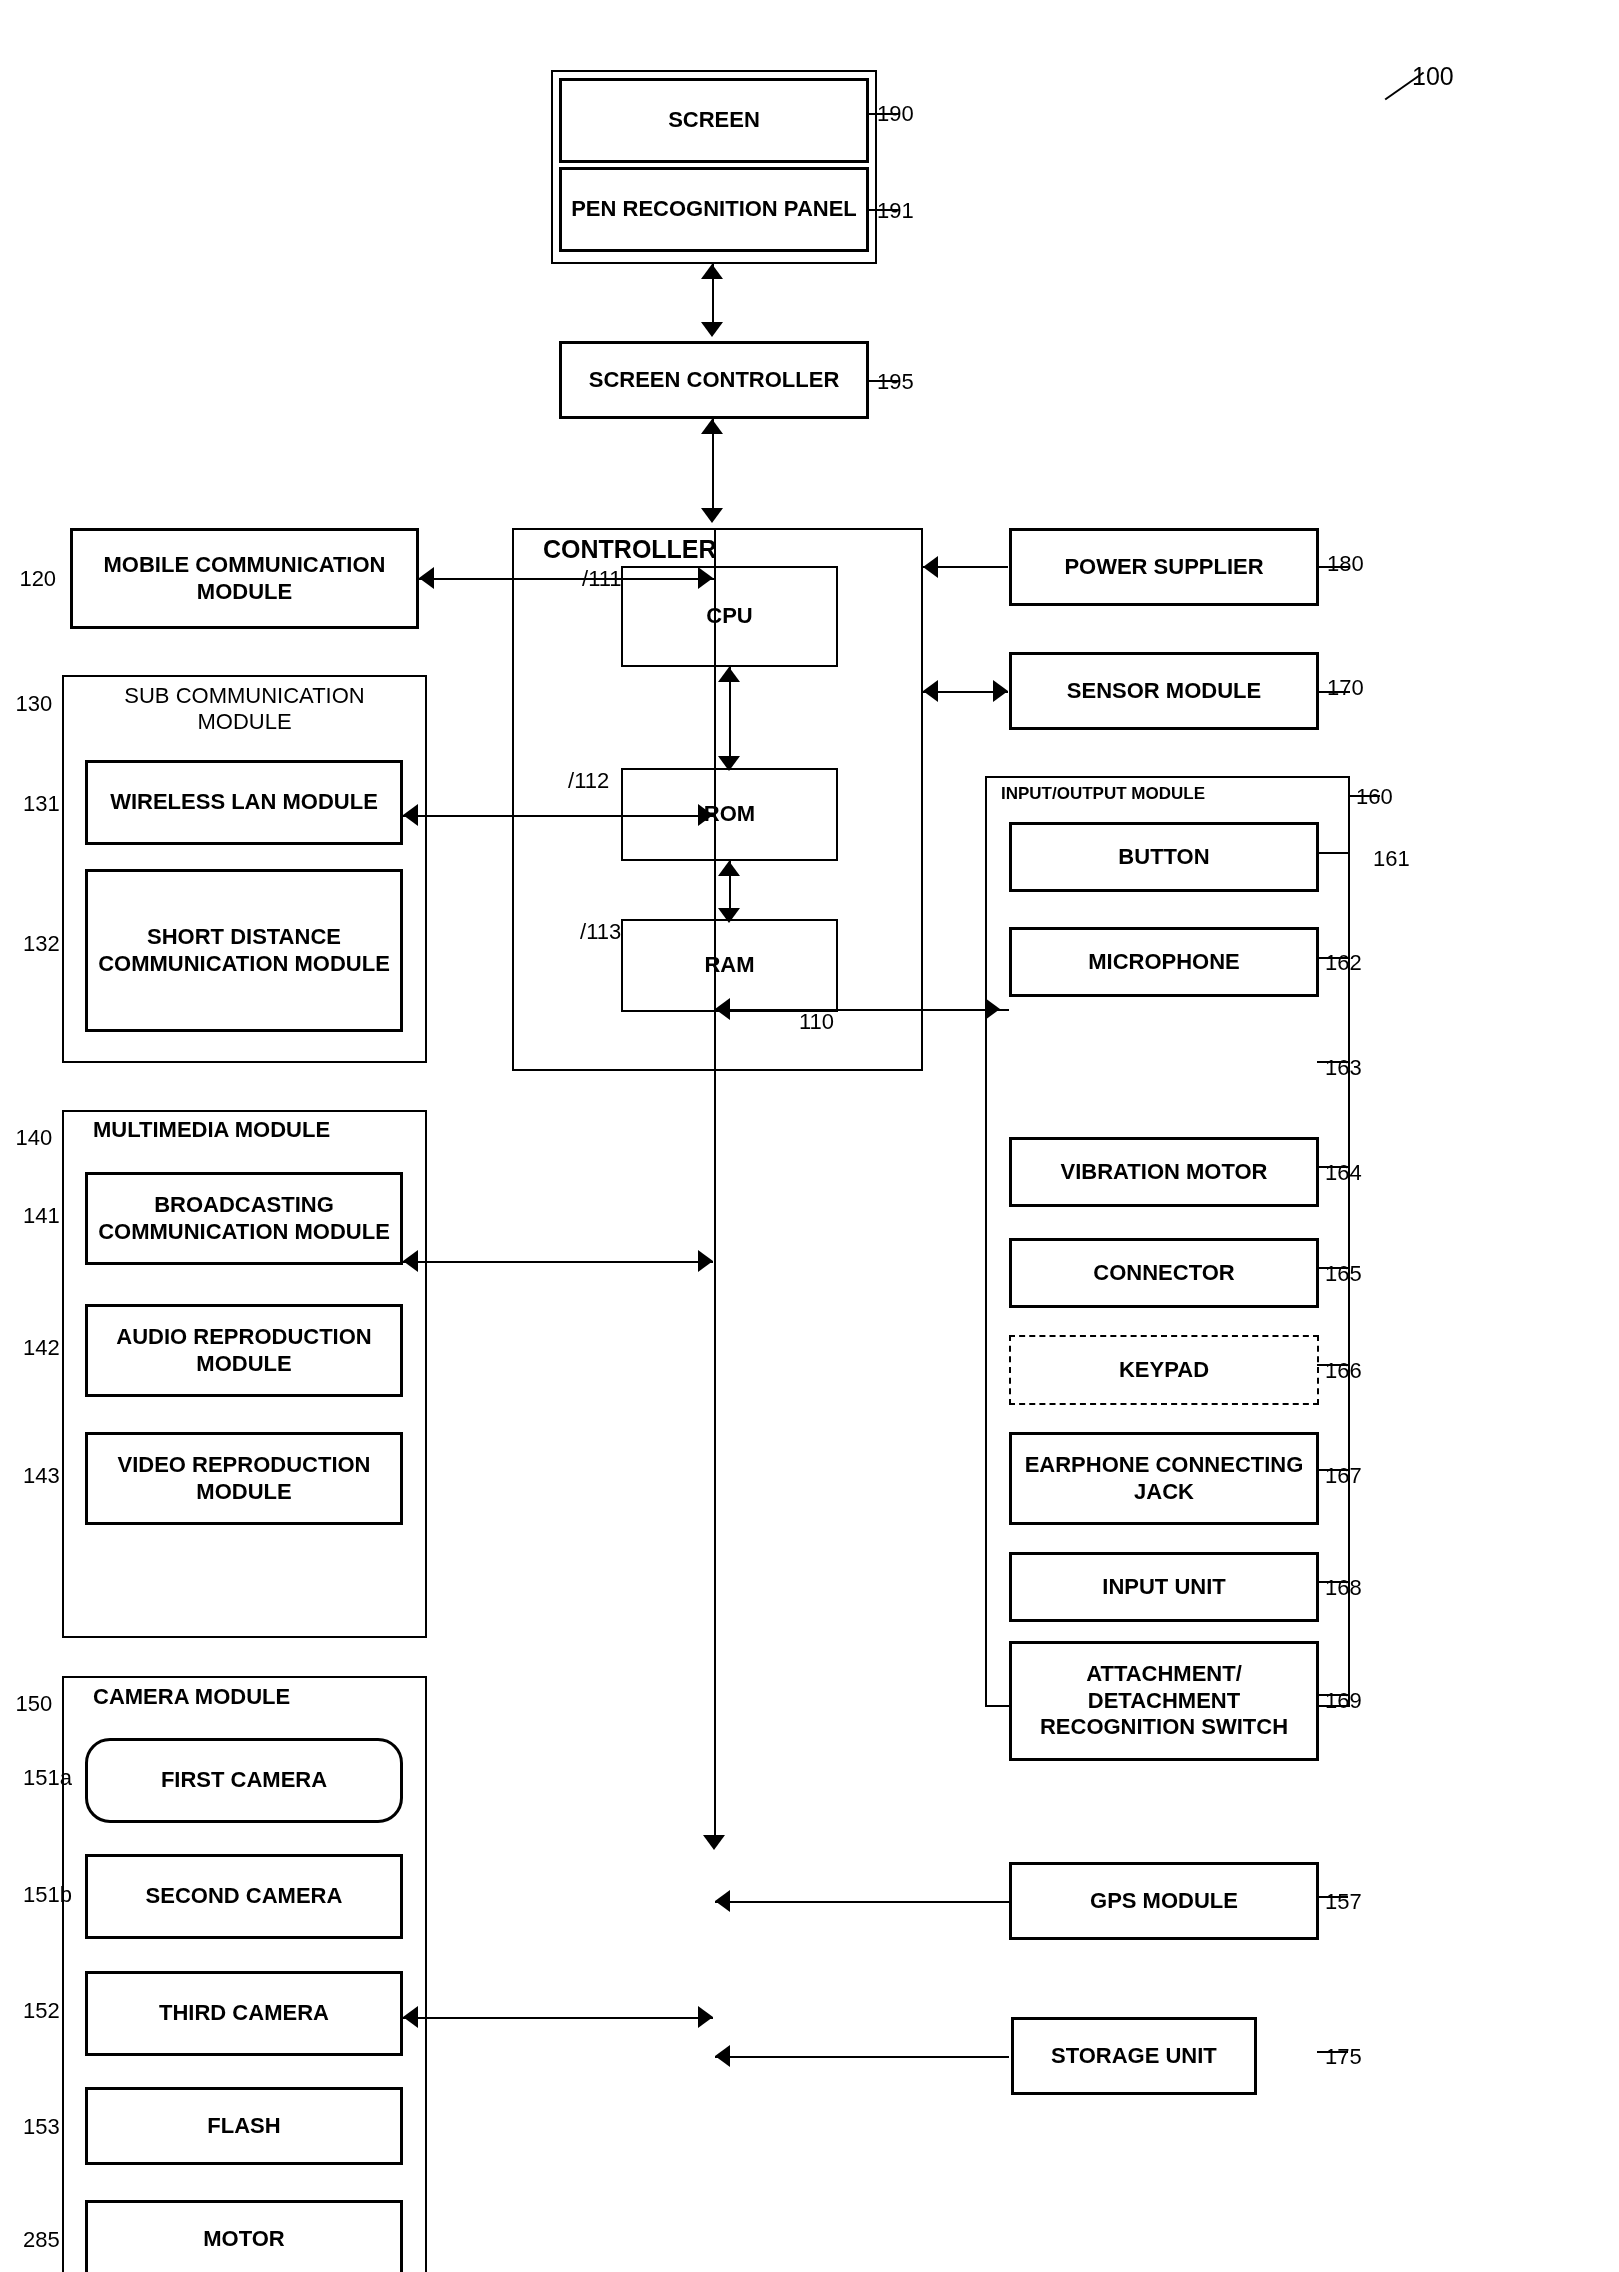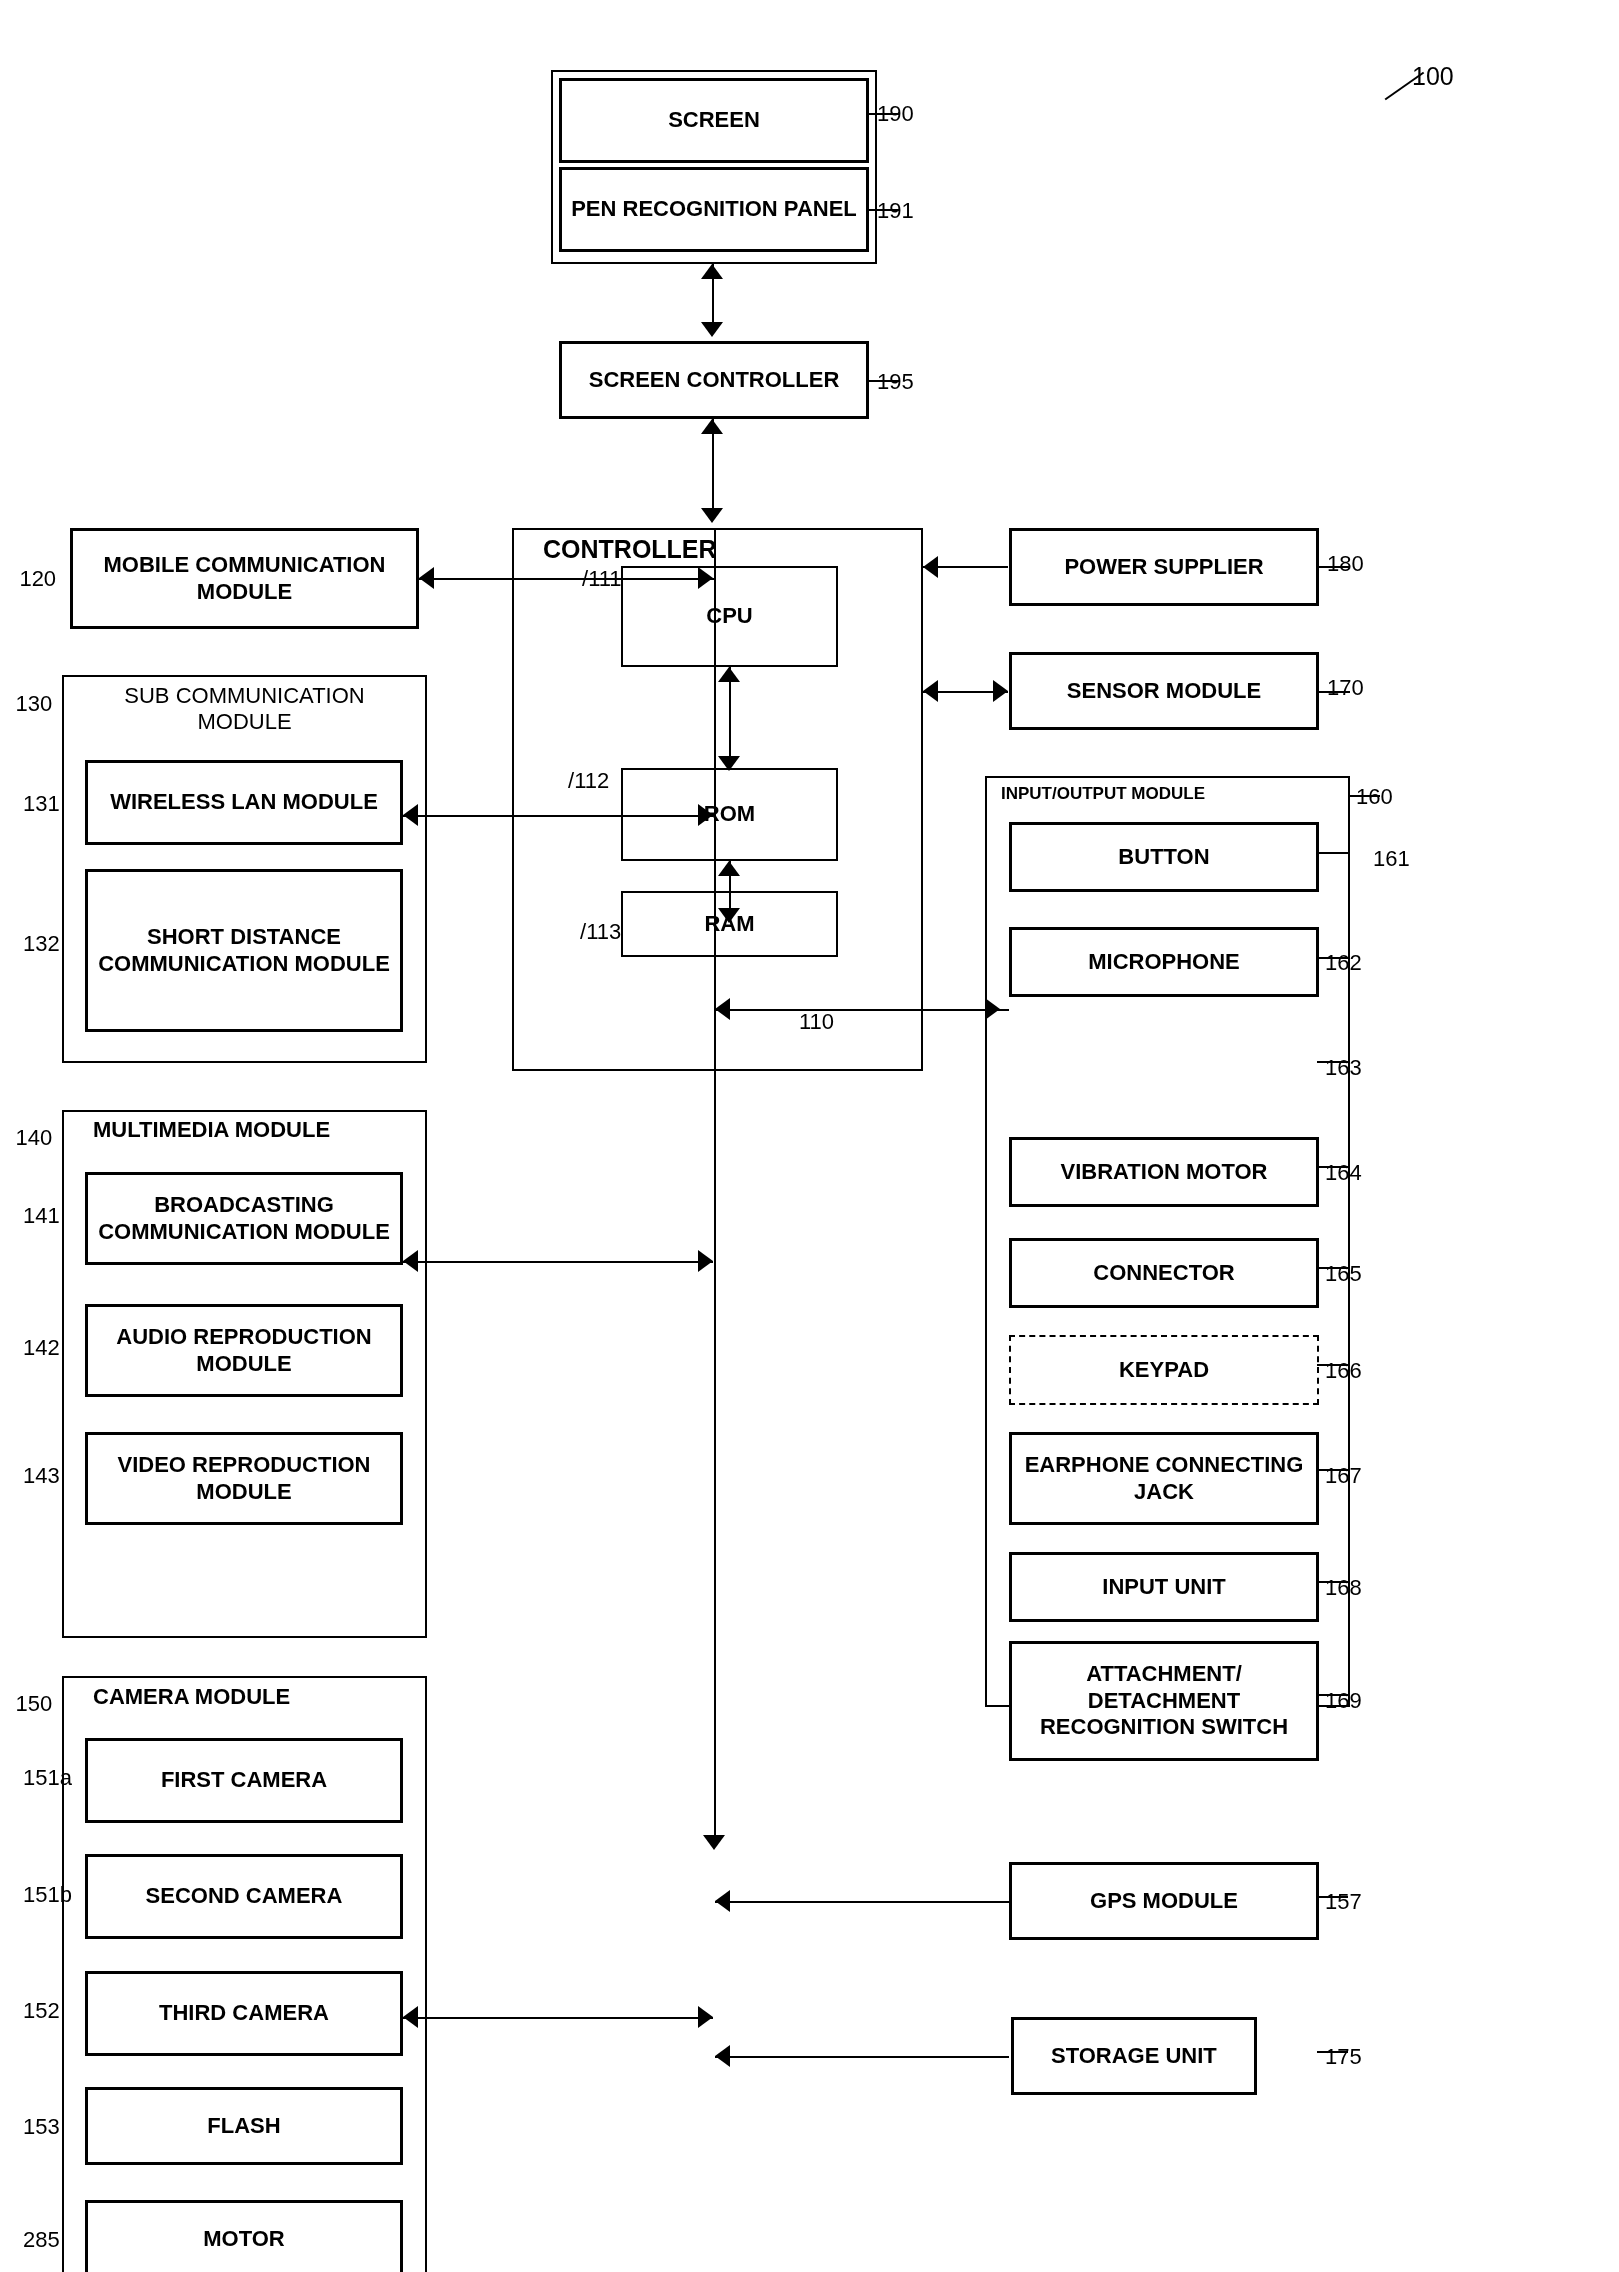--- a/index.html
+++ b/index.html
@@ -165,21 +165,21 @@
   </div>
 
   <div class="box" style="top:768px; left:621px; width:217px; height:93px;">
     <span>ROM</span>
   </div>
 
   <div class="ref" style="top:768px; left:552px;margin-left:16px;">
     /<span>112</span>
   </div>
 
-  <div class="box" style="top:891px; left:621px; width:217px; height:66px;">
+  <div class="box" style="top:919px; left:621px; width:217px; height:93px;">
     <span>RAM</span>
   </div>
 
   <div class="ref" style="top:919px; left:580px;">
     /<span>113</span>
   </div>
 
   <div class="line-v" style="top:667px; left:729px; height:101px;"></div>
 
   <div class="arrow-down" style="top:756px; left:718px;"></div>
@@ -262,21 +262,21 @@
   <div class="arrow-left" style="top:1250px; left:403px;"></div>
 
   <div style="position:absolute; top:1676px; left:62px; width:365px; height:714px; border:2.3px solid #000;"></div>
   <div style="position:absolute; top:1684px; left:93px; font-size:22px; font-weight:bold;">
     <span>CAMERA MODULE</span>
   </div>
   <div class="ref" style="top:1691px; left:15.5px;">
     <span>150</span>
   </div>
 
-  <div class="box box-thick" style="top:1738px; left:85px; width:318px; height:85px;">
+  <div class="box box-thick" style="top:1738px; left:85px; width:318px; height:85px;border-radius:25px;">
     <span>FIRST CAMERA</span>
   </div>
   <div class="ref" style="top:1765px; left:23px;">
     <span>151a</span>
   </div>
 
   <div class="box box-thick" style="top:1854px; left:85px; width:318px; height:85px;">
     <span>SECOND CAMERA</span>
   </div>
   <div class="ref" style="top:1882px; left:23px;">

